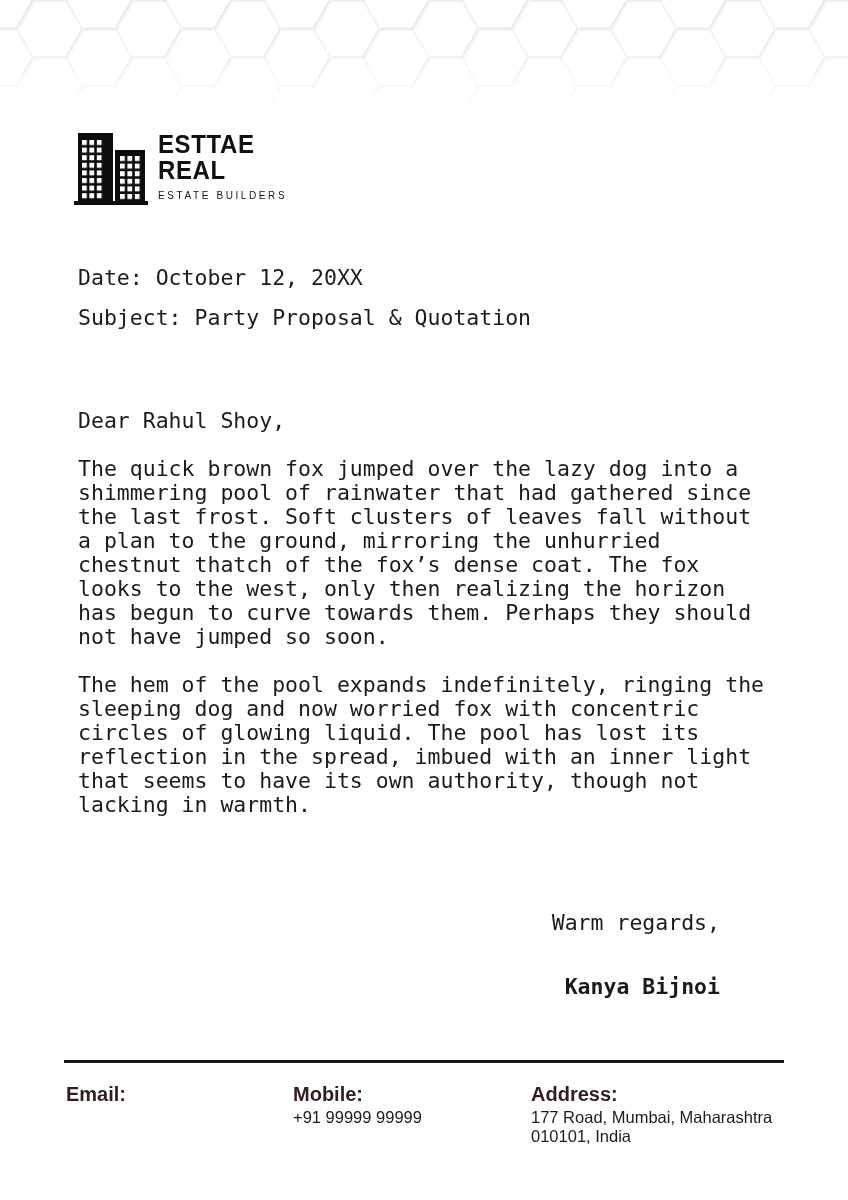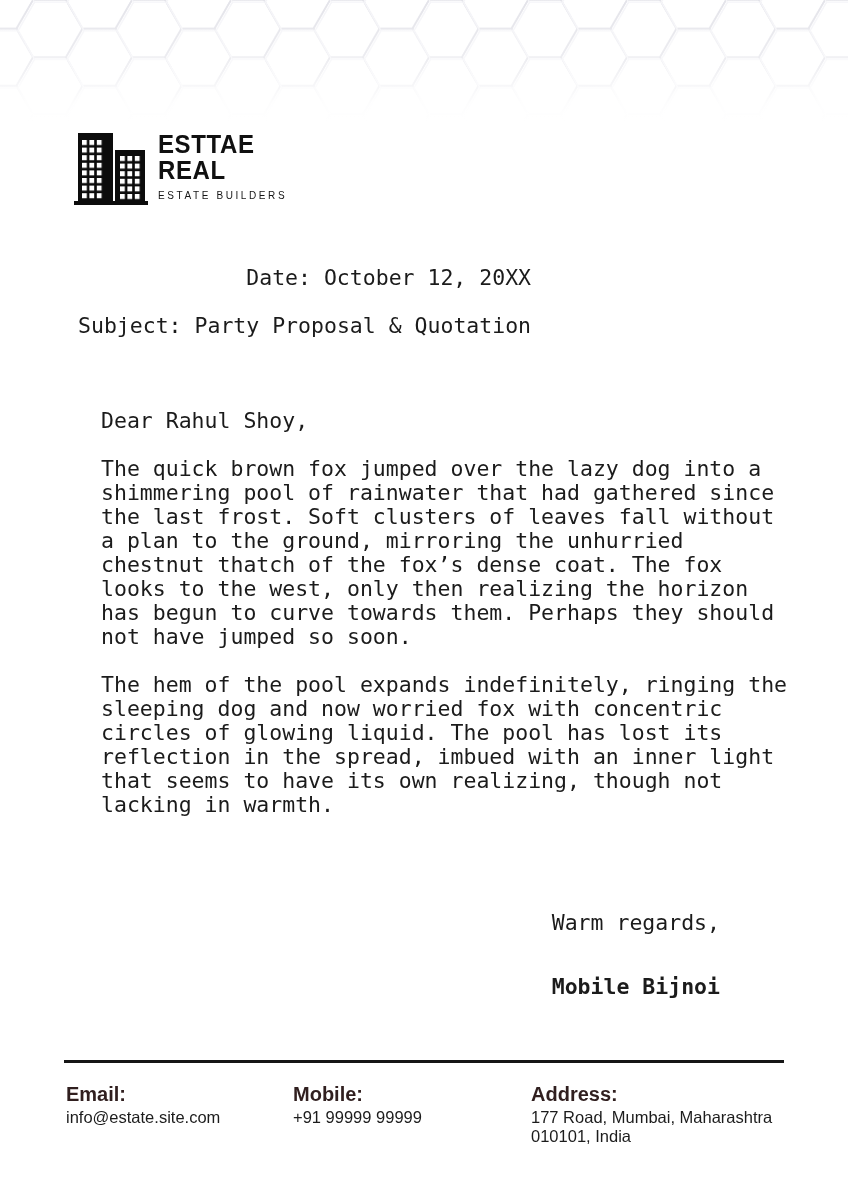--- a/index.html
+++ b/index.html
@@ -48,22 +48,22 @@
   }
   
   .mono {
     font-family: "DejaVu Sans Mono", monospace;
     font-size: 21.5px;
     line-height: 24px;
     color: #1b1b1b;
     white-space: pre-line;
   }
   .meta-block { position: absolute; left: 78px; top: 266px; }
-  .meta-date { margin-bottom: 24px; text-align: right; }
-  .letter-block { position: absolute; left: 78px; top: 409px; width: 700px; margin-left: 23px; }
+  .meta-date { margin-bottom: 16px; }
+  .letter-block { position: absolute; left: 78px; top: 409px; width: 700px; }
   .salutation { margin-bottom: 24px; }
   .paragraph { margin-bottom: 24px; }
   .paragraph:last-child { margin-bottom: 0; }
   
   .signature-block {
     position: absolute; right: 78px; top: 911px;
     text-align: right;
   }
   .closing { margin-bottom: 40px; }
   .signer-name { font-weight: bold; }
@@ -163,34 +163,33 @@
 the last frost. Soft clusters of leaves fall without
 a plan to the ground, mirroring the unhurried
 chestnut thatch of the fox’s dense coat. The fox
 looks to the west, only then realizing the horizon
 has begun to curve towards them. Perhaps they should
 not have jumped so soon.</div>
     <div class="mono paragraph">The hem of the pool expands indefinitely, ringing the
 sleeping dog and now worried fox with concentric
 circles of glowing liquid. The pool has lost its
 reflection in the spread, imbued with an inner light
-that seems to have its own realizing, though not
+that seems to have its own authority, though not
 lacking in warmth.</div>
   </div>
 
   <div class="signature-block">
     <div class="mono closing">Warm regards,</div>
-    <div class="mono signer-name">Mobile Bijnoi</div>
+    <div class="mono signer-name">Kanya Bijnoi</div>
   </div>
 
   <div class="footer-divider"></div>
 
   <div class="footer-col email">
     <div class="f-label">Email:</div>
-    <div class="f-value">info@estate.site.com</div>
   </div>
 
   <div class="footer-col mobile">
     <div class="f-label">Mobile:</div>
     <div class="f-value">+91 99999 99999</div>
   </div>
 
   <div class="footer-col address">
     <div class="f-label">Address:</div>
     <div class="f-value">177 Road, Mumbai, Maharashtra 010101, India</div>

